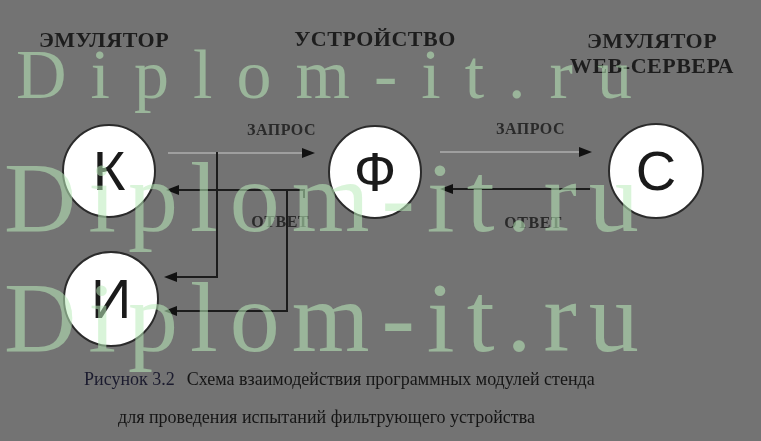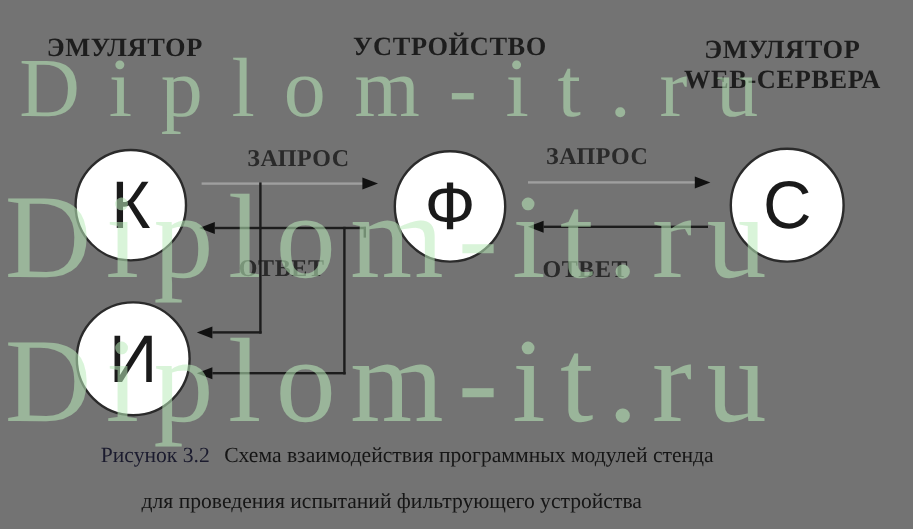--- a/index.html
+++ b/index.html
@@ -17,22 +17,22 @@
   .node{
     position:absolute;border:2px solid #2b2b2b;border-radius:50%;
     background:#ffffff;display:flex;align-items:center;justify-content:center;
   }
   .node span{
     font-family:"Liberation Sans", sans-serif;font-size:56px;color:#1a1a1a;
     line-height:1;
   }
   
   .flow-label{
-    position:absolute;width:110px;text-align:left;
-    font-weight:bold;font-size:20px;color:#2a2a2a;letter-spacing:0.5px;
+    position:absolute;width:110px;text-align:right;
+    font-weight:bold;font-size:16px;color:#2a2a2a;letter-spacing:0.5px;
   }
   
   .hline,.vline{position:absolute;background:#1c1c1c;}
   .hline{height:2px;}
   .vline{width:2px;}
   .gray{background:#9f9f9f;}
   
   .ah{position:absolute;width:0;height:0;border-top:5px solid transparent;border-bottom:5px solid transparent;}
   .ah-right{border-left:13px solid #111;}
   .ah-left{border-right:13px solid #111;}

